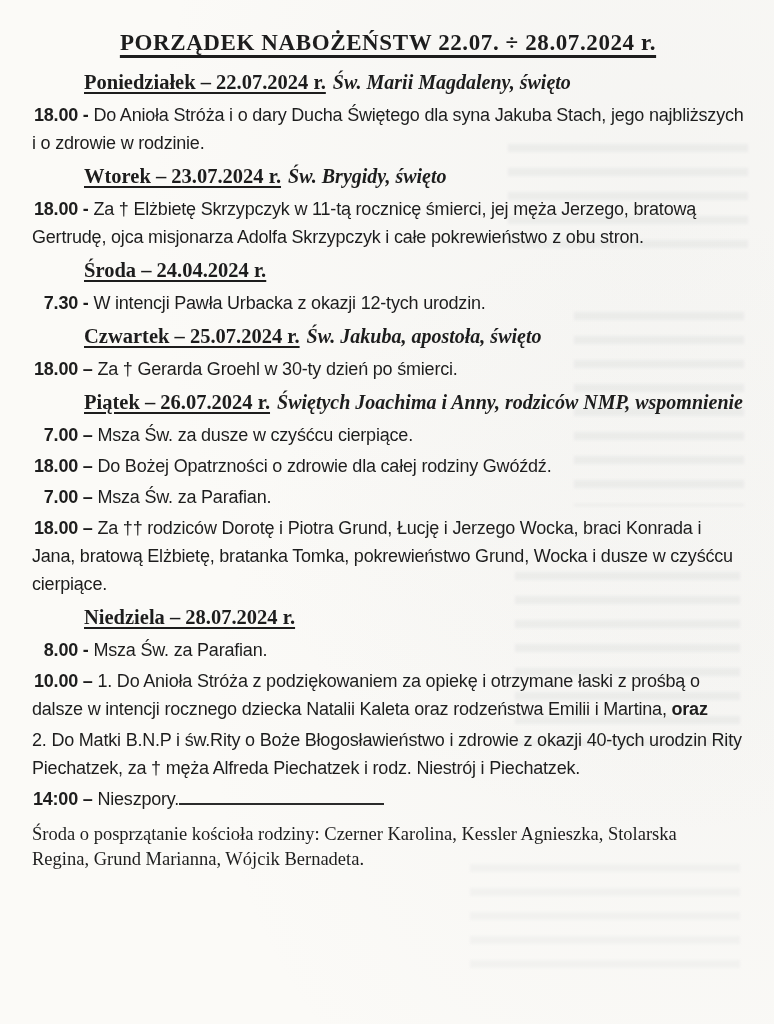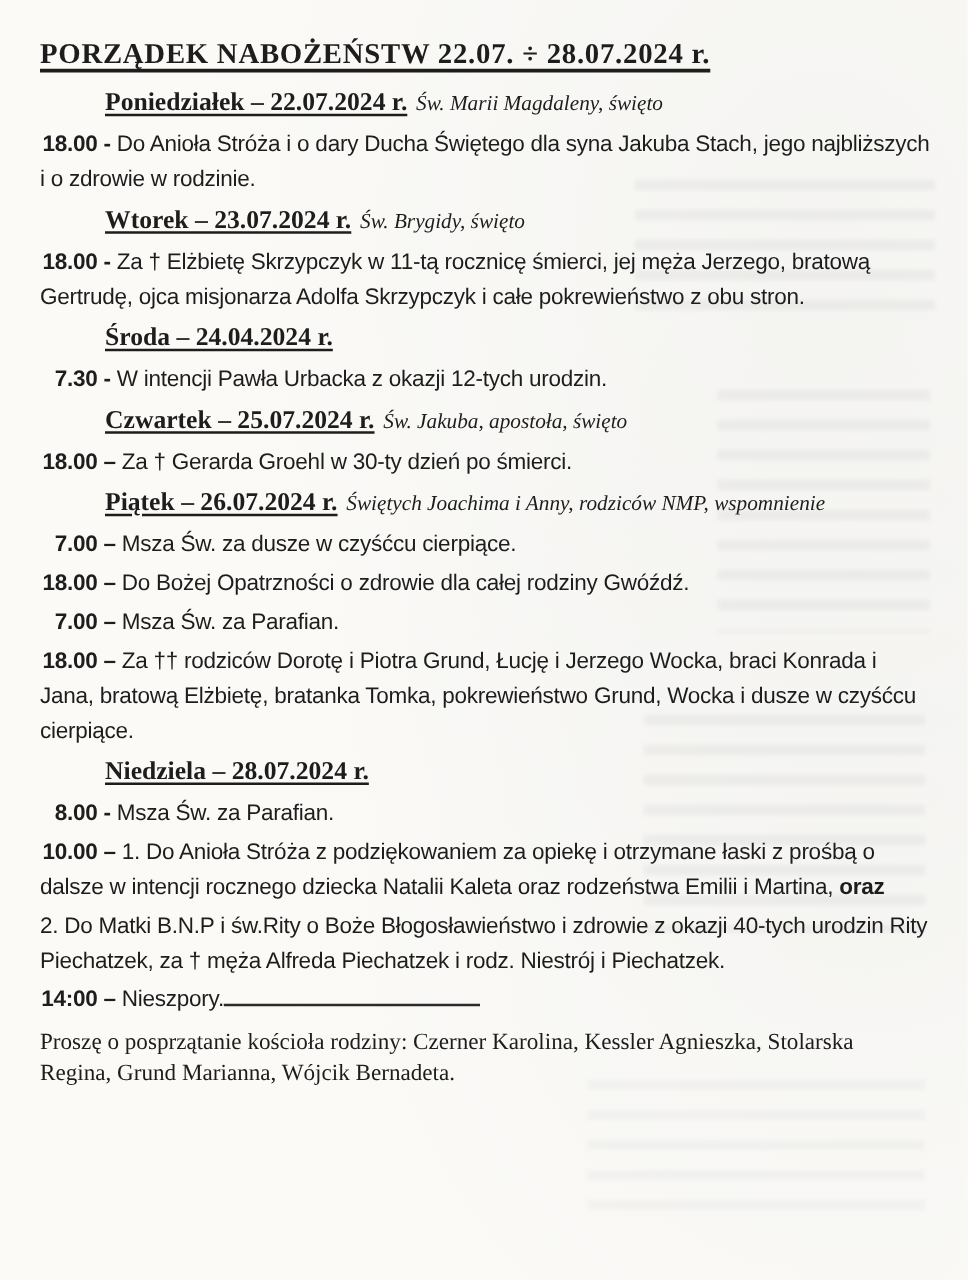--- a/index.html
+++ b/index.html
@@ -14,41 +14,42 @@
     content:"";position:absolute;inset:0;pointer-events:none;
     background:
       radial-gradient(ellipse at 85% 20%, rgba(190,195,198,.10), transparent 55%),
       radial-gradient(ellipse at 90% 70%, rgba(190,195,198,.08), transparent 50%);
   }
   .page{position:relative;padding:26px 30px 0 32px;z-index:2;}
 
   .doc-title{
     font-family:"Liberation Serif", serif;
     font-size:23px;font-weight:bold;letter-spacing:.6px;
-    text-align:left;margin:4px 0 12px 0;
+    text-align:center;margin:4px 0 12px 0;
   }
   .doc-title span{
     text-decoration:underline;
     text-decoration-thickness:2.5px;
     text-underline-offset:5px;
   }
 
   .day{margin:0;}
   .day-head{margin:5px 0 3px 52px;line-height:28px;}
   .day-title{
     font-family:"Liberation Serif", serif;
     font-weight:bold;font-size:20.5px;
     text-decoration:underline;
     text-decoration-thickness:2px;
     text-underline-offset:3px;
   }
   .feast{
     font-family:"Liberation Serif", serif;
-    font-style:italic;font-size:17px;
+    font-style:italic;font-size:20px;
     margin-left:7px;
+    font-weight:bold;
   }
 
   .entry{
     margin:3px 0;line-height:28px;
     font-size:18px;letter-spacing:-0.2px;
   }
   .time{
     font-weight:bold;
     display:inline-block;min-width:46px;text-align:right;
   }
@@ -119,14 +120,14 @@
       </section>
       <section class="day">
         <div class="day-head"><span class="day-title">Niedziela – 28.07.2024 r.</span></div>
         <p class="entry"><span class="time">8.00</span><span class="sep"> - </span><span class="etext">Msza Św. za Parafian.</span></p>
         <p class="entry"><span class="time">10.00</span><span class="sep"> – </span><span class="etext">1. Do Anioła Stróża z podziękowaniem za opiekę i otrzymane łaski z prośbą o dalsze w intencji rocznego dziecka Natalii Kaleta oraz rodzeństwa Emilii i Martina,</span><b> oraz</b></p>
         <p class="entry"><span class="etext">2. Do Matki B.N.P i św.Rity o Boże Błogosławieństwo i zdrowie z okazji 40-tych urodzin Rity Piechatzek, za † męża Alfreda Piechatzek i rodz. Niestrój i Piechatzek.</span></p>
         <p class="entry"><span class="time">14:00</span><span class="sep"> – </span><span class="etext">Nieszpory.</span><span class="sigline"></span></p>
       </section>
     </div>
 
-  <p class="footer-note">Proszę o posprzątanie kościoła rodziny: Czerner Karolina, Kessler Agnieszka, Stolarska Regina, Grund Marianna, Wójcik Bernadeta.</p>
+  <p class="footer-note">Środa o posprzątanie kościoła rodziny: Czerner Karolina, Kessler Agnieszka, Stolarska Regina, Grund Marianna, Wójcik Bernadeta.</p>
 </div>
 
 </body></html>

